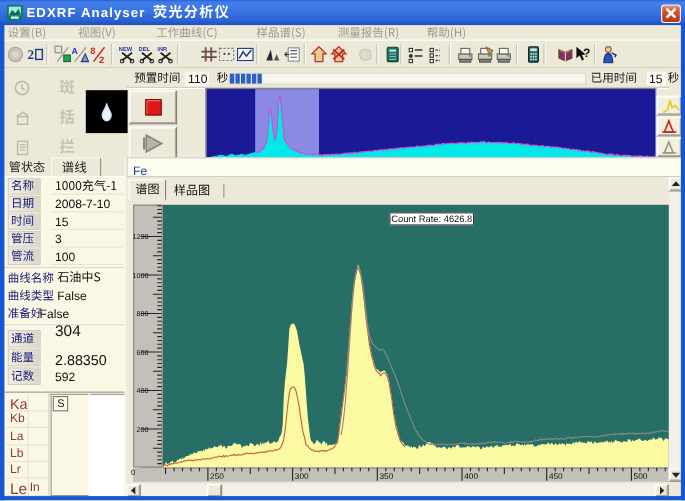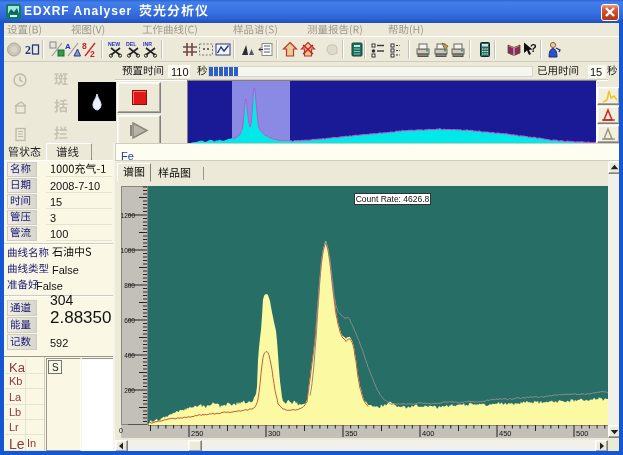--- a/index.html
+++ b/index.html
@@ -324,21 +324,21 @@
 <div class="ab" style="left:4px;top:295px;width:111px;height:2px;border-top:1px solid #cfccc0;border-bottom:1px solid #fff"></div>
 <div class="ab" style="left:7px;top:300px;width:30px;height:16px;background:linear-gradient(90deg,#f1efe4,#d8d5ca);border:1px solid #cfccc0"></div>
 <svg style="position:absolute;left:10px;top:303px;z-index:5;overflow:visible" width="21" height="14">
       <path transform="translate(0,8.40)" d="M0.6825 -7.9485C1.302 -7.402500000000001 2.1 -6.636 2.4675000000000002 -6.1425L3.0450000000000004 -6.6675C2.6565000000000003 -7.1505 1.848 -7.8855 1.2285000000000001 -8.4ZM2.688 -4.8825H0.4515V-4.1370000000000005H1.9320000000000002V-1.155C1.4700000000000002 -0.9660000000000001 0.9450000000000001 -0.49350000000000005 0.40950000000000003 0.084L0.903 0.7350000000000001C1.4385000000000001 0.021 1.953 -0.5880000000000001 2.31 -0.5880000000000001C2.5515000000000003 -0.5880000000000001 2.9085 -0.231 3.3390000000000004 0.0315C4.074 0.47250000000000003 4.9455 0.5985 6.2475000000000005 0.5985C7.381500000000001 0.5985 9.219000000000001 0.546 9.954 0.49350000000000005C9.964500000000001 0.28350000000000003 10.0905 -0.07350000000000001 10.1745 -0.273C9.093 -0.168 7.497000000000001 -0.084 6.258 -0.084C5.0925 -0.084 4.2 -0.1575 3.4965 -0.5880000000000001C3.129 -0.8295 2.898 -1.0185 2.688 -1.1340000000000001ZM3.822 -8.4315V-7.812H8.2635C7.833 -7.4865 7.2975 -7.1610000000000005 6.772500000000001 -6.909000000000001C6.258 -7.140000000000001 5.712000000000001 -7.3605 5.2395000000000005 -7.5285L4.7355 -7.077000000000001C5.386500000000001 -6.835500000000001 6.1530000000000005 -6.4995 6.793500000000001 -6.184500000000001H3.8115V-0.7455H4.557V-2.4885H6.3315V-0.7875000000000001H7.0455000000000005V-2.4885H8.8725V-1.5330000000000001C8.8725 -1.407 8.8305 -1.365 8.694 -1.3545C8.568000000000001 -1.3545 8.127 -1.3545 7.623 -1.365C7.7175 -1.1865 7.812 -0.924 7.843500000000001 -0.7245C8.547 -0.7245 8.9985 -0.7245 9.271500000000001 -0.8400000000000001C9.544500000000001 -0.9555 9.6285 -1.1445 9.6285 -1.5330000000000001V-6.184500000000001H8.253C8.043000000000001 -6.3105 7.780500000000001 -6.447 7.476000000000001 -6.594C8.2635 -7.003500000000001 9.0615 -7.5495 9.6285 -8.095500000000001L9.135 -8.473500000000001L8.977500000000001 -8.4315ZM8.8725 -5.575500000000001V-4.6515H7.0455000000000005V-5.575500000000001ZM4.557 -4.0635H6.3315V-3.108H4.557ZM4.557 -4.6515V-5.575500000000001H6.3315V-4.6515ZM8.8725 -4.0635V-3.108H7.0455000000000005V-4.0635Z M11.172 -8.0325C11.7285 -7.497000000000001 12.39 -6.7410000000000005 12.6735 -6.258L13.3245 -6.699000000000001C13.0095 -7.182 12.3375 -7.9065 11.781 -8.4105ZM15.2775 -3.8640000000000003H18.795V-2.982H15.2775ZM15.2775 -2.4255H18.795V-1.5435H15.2775ZM15.2775 -5.292000000000001H18.795V-4.4205000000000005H15.2775ZM14.532 -5.8905V-0.9345000000000001H19.561500000000002V-5.8905H17.052C17.1675 -6.1530000000000005 17.2935 -6.468 17.4195 -6.772500000000001H20.4435V-7.434H18.48C18.732 -7.780500000000001 18.994500000000002 -8.2005 19.2465 -8.589L18.4695 -8.82C18.3015 -8.4105 17.9655 -7.843500000000001 17.682000000000002 -7.434H15.7185L16.264499999999998 -7.686000000000001C16.1385 -8.0115 15.8025 -8.515500000000001 15.498000000000001 -8.862L14.847000000000001 -8.5785C15.120000000000001 -8.232000000000001 15.414000000000001 -7.7595 15.5505 -7.434H13.7655V-6.772500000000001H16.548000000000002C16.485 -6.489000000000001 16.3905 -6.1635 16.3065 -5.8905ZM13.251000000000001 -5.0715H11.0355V-4.3365H12.495000000000001V-1.0710000000000002C12.0225 -0.903 11.487 -0.462 10.941 0.07350000000000001L11.4345 0.7140000000000001C11.97 0.063 12.5055 -0.49350000000000005 12.8835 -0.49350000000000005C13.125 -0.49350000000000005 13.4505 -0.17850000000000002 13.902000000000001 0.07350000000000001C14.6265 0.48300000000000004 15.5295 0.5985 16.7685 0.5985C17.7765 0.5985 19.6245 0.5355000000000001 20.3805 0.48300000000000004C20.391 0.2625 20.517000000000003 -0.0945 20.601 -0.28350000000000003C19.582500000000003 -0.17850000000000002 18.018 -0.10500000000000001 16.7895 -0.10500000000000001C15.645 -0.10500000000000001 14.742 -0.17850000000000002 14.07 -0.546C13.7025 -0.756 13.461 -0.9450000000000001 13.251000000000001 -1.05Z" fill="#1c1c78"></path>
     </svg>
 <div class="ab" style="left:50px;top:292px;font-size:14px;color:#111">304</div>
 <div class="ab" style="left:7px;top:317px;width:30px;height:16px;background:linear-gradient(90deg,#f1efe4,#d8d5ca);border:1px solid #cfccc0"></div>
 <svg style="position:absolute;left:10px;top:320px;z-index:5;overflow:visible" width="21" height="14">
       <path transform="translate(0,8.40)" d="M4.0215000000000005 -4.41V-3.507H1.7850000000000001V-4.41ZM1.05 -5.082000000000001V0.8295H1.7850000000000001V-1.3125H4.0215000000000005V-0.084C4.0215000000000005 0.052500000000000005 3.99 0.0945 3.8535000000000004 0.0945C3.696 0.10500000000000001 3.2550000000000003 0.10500000000000001 2.7615000000000003 0.084C2.8665000000000003 0.29400000000000004 2.982 0.5985 3.024 0.8085C3.6855 0.8085 4.1370000000000005 0.798 4.431 0.6825C4.7145 0.5565 4.798500000000001 0.336 4.798500000000001 -0.07350000000000001V-5.082000000000001ZM1.7850000000000001 -2.8875H4.0215000000000005V-1.9320000000000002H1.7850000000000001ZM9.009 -8.0325C8.4105 -7.7175 7.4655000000000005 -7.3395 6.5625 -7.035V-8.799000000000001H5.785500000000001V-5.313000000000001C5.785500000000001 -4.452 6.048 -4.210500000000001 7.056 -4.210500000000001C7.266 -4.210500000000001 8.631 -4.210500000000001 8.862 -4.210500000000001C9.691500000000001 -4.210500000000001 9.933 -4.557 10.017000000000001 -5.838C9.7965 -5.8905 9.4815 -6.006 9.324 -6.1425C9.271500000000001 -5.103000000000001 9.198 -4.9245 8.7885 -4.9245C8.4945 -4.9245 7.3395 -4.9245 7.119000000000001 -4.9245C6.6465000000000005 -4.9245 6.5625 -4.987500000000001 6.5625 -5.3235V-6.394500000000001C7.581 -6.6885 8.704500000000001 -7.0665000000000004 9.534 -7.444500000000001ZM9.135 -3.3495000000000004C8.526 -2.9610000000000003 7.518000000000001 -2.5515000000000003 6.5625 -2.2365V-3.9165H5.785500000000001V-0.36750000000000005C5.785500000000001 0.5145000000000001 6.0585 0.7455 7.077000000000001 0.7455C7.2975 0.7455 8.6835 0.7455 8.9145 0.7455C9.7965 0.7455 10.017000000000001 0.36750000000000005 10.111500000000001 -1.0395C9.9015 -1.092 9.586500000000001 -1.218 9.408000000000001 -1.344C9.366000000000001 -0.1575 9.282 0.042 8.8515 0.042C8.547 0.042 7.381500000000001 0.042 7.1505 0.042C6.657 0.042 6.5625 -0.021 6.5625 -0.35700000000000004V-1.5855000000000001C7.623 -1.8795000000000002 8.8305 -2.289 9.6495 -2.7615000000000003ZM0.882 -5.806500000000001C1.1025 -5.901000000000001 1.4700000000000002 -5.9535 4.347 -6.1530000000000005C4.4415000000000004 -5.9535 4.5255 -5.7645 4.588500000000001 -5.596500000000001L5.271 -5.9115C5.0505 -6.5415 4.4625 -7.4865 3.9165 -8.190000000000001L3.2760000000000002 -7.938000000000001C3.5385000000000004 -7.581 3.801 -7.1610000000000005 4.032 -6.7515L1.7220000000000002 -6.625500000000001C2.1735 -7.182 2.6460000000000004 -7.8855 3.0135 -8.589L2.1945 -8.841000000000001C1.8585 -8.022 1.2810000000000001 -7.192500000000001 1.1025 -6.972C0.924 -6.7515 0.7665000000000001 -6.594 0.609 -6.5625C0.7035 -6.3525 0.8400000000000001 -5.974500000000001 0.882 -5.806500000000001Z M13.125 -6.982500000000001H18.3435V-6.405H13.125ZM13.125 -8.0115H18.3435V-7.444500000000001H13.125ZM12.3585 -8.484V-5.9325H19.131V-8.484ZM11.046 -5.481000000000001V-4.8825H20.4645V-5.481000000000001ZM12.915 -2.8665000000000003H15.350999999999999V-2.2575000000000003H12.915ZM16.1175 -2.8665000000000003H18.6585V-2.2575000000000003H16.1175ZM12.915 -3.9165H15.350999999999999V-3.3285H12.915ZM16.1175 -3.9165H18.6585V-3.3285H16.1175ZM10.993500000000001 -0.0315V0.5775H20.5275V-0.0315H16.1175V-0.6405000000000001H19.6665V-1.197H16.1175V-1.7745000000000002H19.4355V-4.41H12.1695V-1.7745000000000002H15.350999999999999V-1.197H11.8755V-0.6405000000000001H15.350999999999999V-0.0315Z" fill="#1c1c78"></path>
     </svg>
-<div class="ab" style="left:50px;top:308px;font-size:17px;color:#111">2.88350</div>
+<div class="ab" style="left:50px;top:320px;font-size:13px;color:#111">2.88350</div>
 <div class="ab" style="left:7px;top:334px;width:30px;height:16px;background:linear-gradient(90deg,#f1efe4,#d8d5ca);border:1px solid #cfccc0"></div>
 <svg style="position:absolute;left:10px;top:337px;z-index:5;overflow:visible" width="21" height="14">
       <path transform="translate(0,8.40)" d="M1.302 -8.0745C1.8795000000000002 -7.5600000000000005 2.6145 -6.846 2.9400000000000004 -6.384L3.5175 -6.9405C3.1500000000000004 -7.381500000000001 2.415 -8.0745 1.848 -8.557500000000001ZM2.1 0.6405000000000001V0.63C2.2470000000000003 0.43050000000000005 2.5410000000000004 0.21000000000000002 4.284000000000001 -1.0290000000000001C4.2 -1.1865 4.0845 -1.5015 4.032 -1.7115L2.9400000000000004 -0.9660000000000001V-5.523000000000001H0.48300000000000004V-4.7565H2.1630000000000003V-0.9765C2.1630000000000003 -0.462 1.8375000000000001 -0.10500000000000001 1.6485 0.042C1.7955 0.17850000000000002 2.016 0.47250000000000003 2.1 0.6405000000000001ZM4.399500000000001 -8.085V-7.2975H8.568000000000001V-4.641H4.599V-0.5985C4.599 0.43050000000000005 4.977 0.6825 6.1530000000000005 0.6825C6.415500000000001 0.6825 8.295 0.6825 8.568000000000001 0.6825C9.7125 0.6825 9.9855 0.21000000000000002 10.101 -1.5015C9.870000000000001 -1.554 9.534 -1.6905000000000001 9.3345 -1.8375000000000001C9.282 -0.34650000000000003 9.177000000000001 -0.07350000000000001 8.526 -0.07350000000000001C8.1165 -0.07350000000000001 6.5205 -0.07350000000000001 6.205500000000001 -0.07350000000000001C5.5335 -0.07350000000000001 5.407500000000001 -0.168 5.407500000000001 -0.5880000000000001V-3.8850000000000002H8.568000000000001V-3.3390000000000004H9.355500000000001V-8.085Z M15.1515 -8.6205C14.9625 -8.211 14.6265 -7.591500000000001 14.364 -7.224L14.878499999999999 -6.972C15.1515 -7.3185 15.508500000000002 -7.843500000000001 15.813 -8.326500000000001ZM11.424 -8.326500000000001C11.697 -7.8855 11.9805 -7.308000000000001 12.075 -6.9405L12.6735 -7.203C12.579 -7.581 12.2955 -8.148 12.0015 -8.557500000000001ZM14.805 -2.73C14.563500000000001 -2.184 14.2275 -1.7220000000000002 13.8285 -1.3230000000000002C13.4295 -1.5225000000000002 13.02 -1.7220000000000002 12.631499999999999 -1.8900000000000001C12.778500000000001 -2.1420000000000003 12.9465 -2.4255 13.0935 -2.73ZM11.655 -1.6065C12.1695 -1.407 12.747 -1.1445 13.272 -0.8715C12.6 -0.3885 11.7915 -0.052500000000000005 10.9305 0.14700000000000002C11.067 0.29400000000000004 11.235 0.5670000000000001 11.3085 0.756C12.2745 0.49350000000000005 13.167 0.084 13.923 -0.525C14.2695 -0.315 14.5845 -0.1155 14.826 0.063L15.33 -0.4515C15.0885 -0.6195 14.784 -0.8085 14.4375 -0.9975C14.994 -1.596 15.435 -2.331 15.697500000000002 -3.2445000000000004L15.267 -3.423L15.141 -3.3915H13.419L13.65 -3.9375000000000004L12.9465 -4.0635C12.873000000000001 -3.8535000000000004 12.768 -3.6225 12.663 -3.3915H11.235V-2.73H12.3375C12.117 -2.31 11.8755 -1.9215000000000002 11.655 -1.6065ZM13.1985 -8.8305V-6.867H11.025V-6.216H12.957C12.453 -5.5335 11.6445 -4.8825 10.9095 -4.5675C11.067 -4.4205000000000005 11.2455 -4.1475 11.34 -3.9690000000000003C11.9805 -4.3155 12.6735 -4.9035 13.1985 -5.523000000000001V-4.242H13.9335V-5.67C14.4375 -5.3025 15.078 -4.809 15.3405 -4.5675L15.781500000000001 -5.1345C15.5295 -5.313000000000001 14.6055 -5.901000000000001 14.091000000000001 -6.216H16.0755V-6.867H13.9335V-8.8305ZM17.1045 -8.736C16.842 -6.888000000000001 16.369500000000002 -5.1240000000000006 15.5505 -4.0215000000000005C15.7185 -3.9165 16.023 -3.6645000000000003 16.149 -3.5385000000000004C16.422 -3.927 16.653 -4.389 16.863 -4.9035C17.094 -3.8745000000000003 17.3985 -2.919 17.787 -2.0895C17.199 -1.092 16.380000000000003 -0.3255 15.2355 0.231C15.3825 0.3885 15.603000000000002 0.7035 15.6765 0.8715C16.747500000000002 0.29400000000000004 17.556 -0.43050000000000005 18.1755 -1.3545C18.700499999999998 -0.462 19.3515 0.252 20.1705 0.7455C20.2965 0.546 20.5275 0.273 20.706000000000003 0.126C19.823999999999998 -0.34650000000000003 19.131 -1.113 18.5955 -2.079C19.152 -3.1605000000000003 19.509 -4.473 19.740000000000002 -6.048H20.454V-6.783H17.4615C17.6085 -7.371 17.7345 -7.990500000000001 17.829 -8.6205ZM18.994500000000002 -6.048C18.826500000000003 -4.8405000000000005 18.5745 -3.7905 18.1965 -2.898C17.7975 -3.8430000000000004 17.503500000000003 -4.914000000000001 17.304000000000002 -6.048Z" fill="#1c1c78"></path>
     </svg>
 <div class="ab" style="left:50px;top:337px;font-size:11px;color:#111">592</div>
 <div class="ab" style="left:4px;top:356px;width:111px;height:95px;border-top:1px solid #9a978a"></div>
 <div class="ab" style="left:5px;top:359px;width:39px;height:15px;border-bottom:1px solid #e6e3d0"></div>
 <div class="ab" style="left:9px;top:360px;font-size:13px;color:#8b3a3a">Ka</div>
 <div class="ab" style="left:5px;top:374px;width:39px;height:15px;border-bottom:1px solid #e6e3d0"></div>
 <div class="ab" style="left:9px;top:375px;font-size:11px;color:#8b3a3a">Kb</div>

